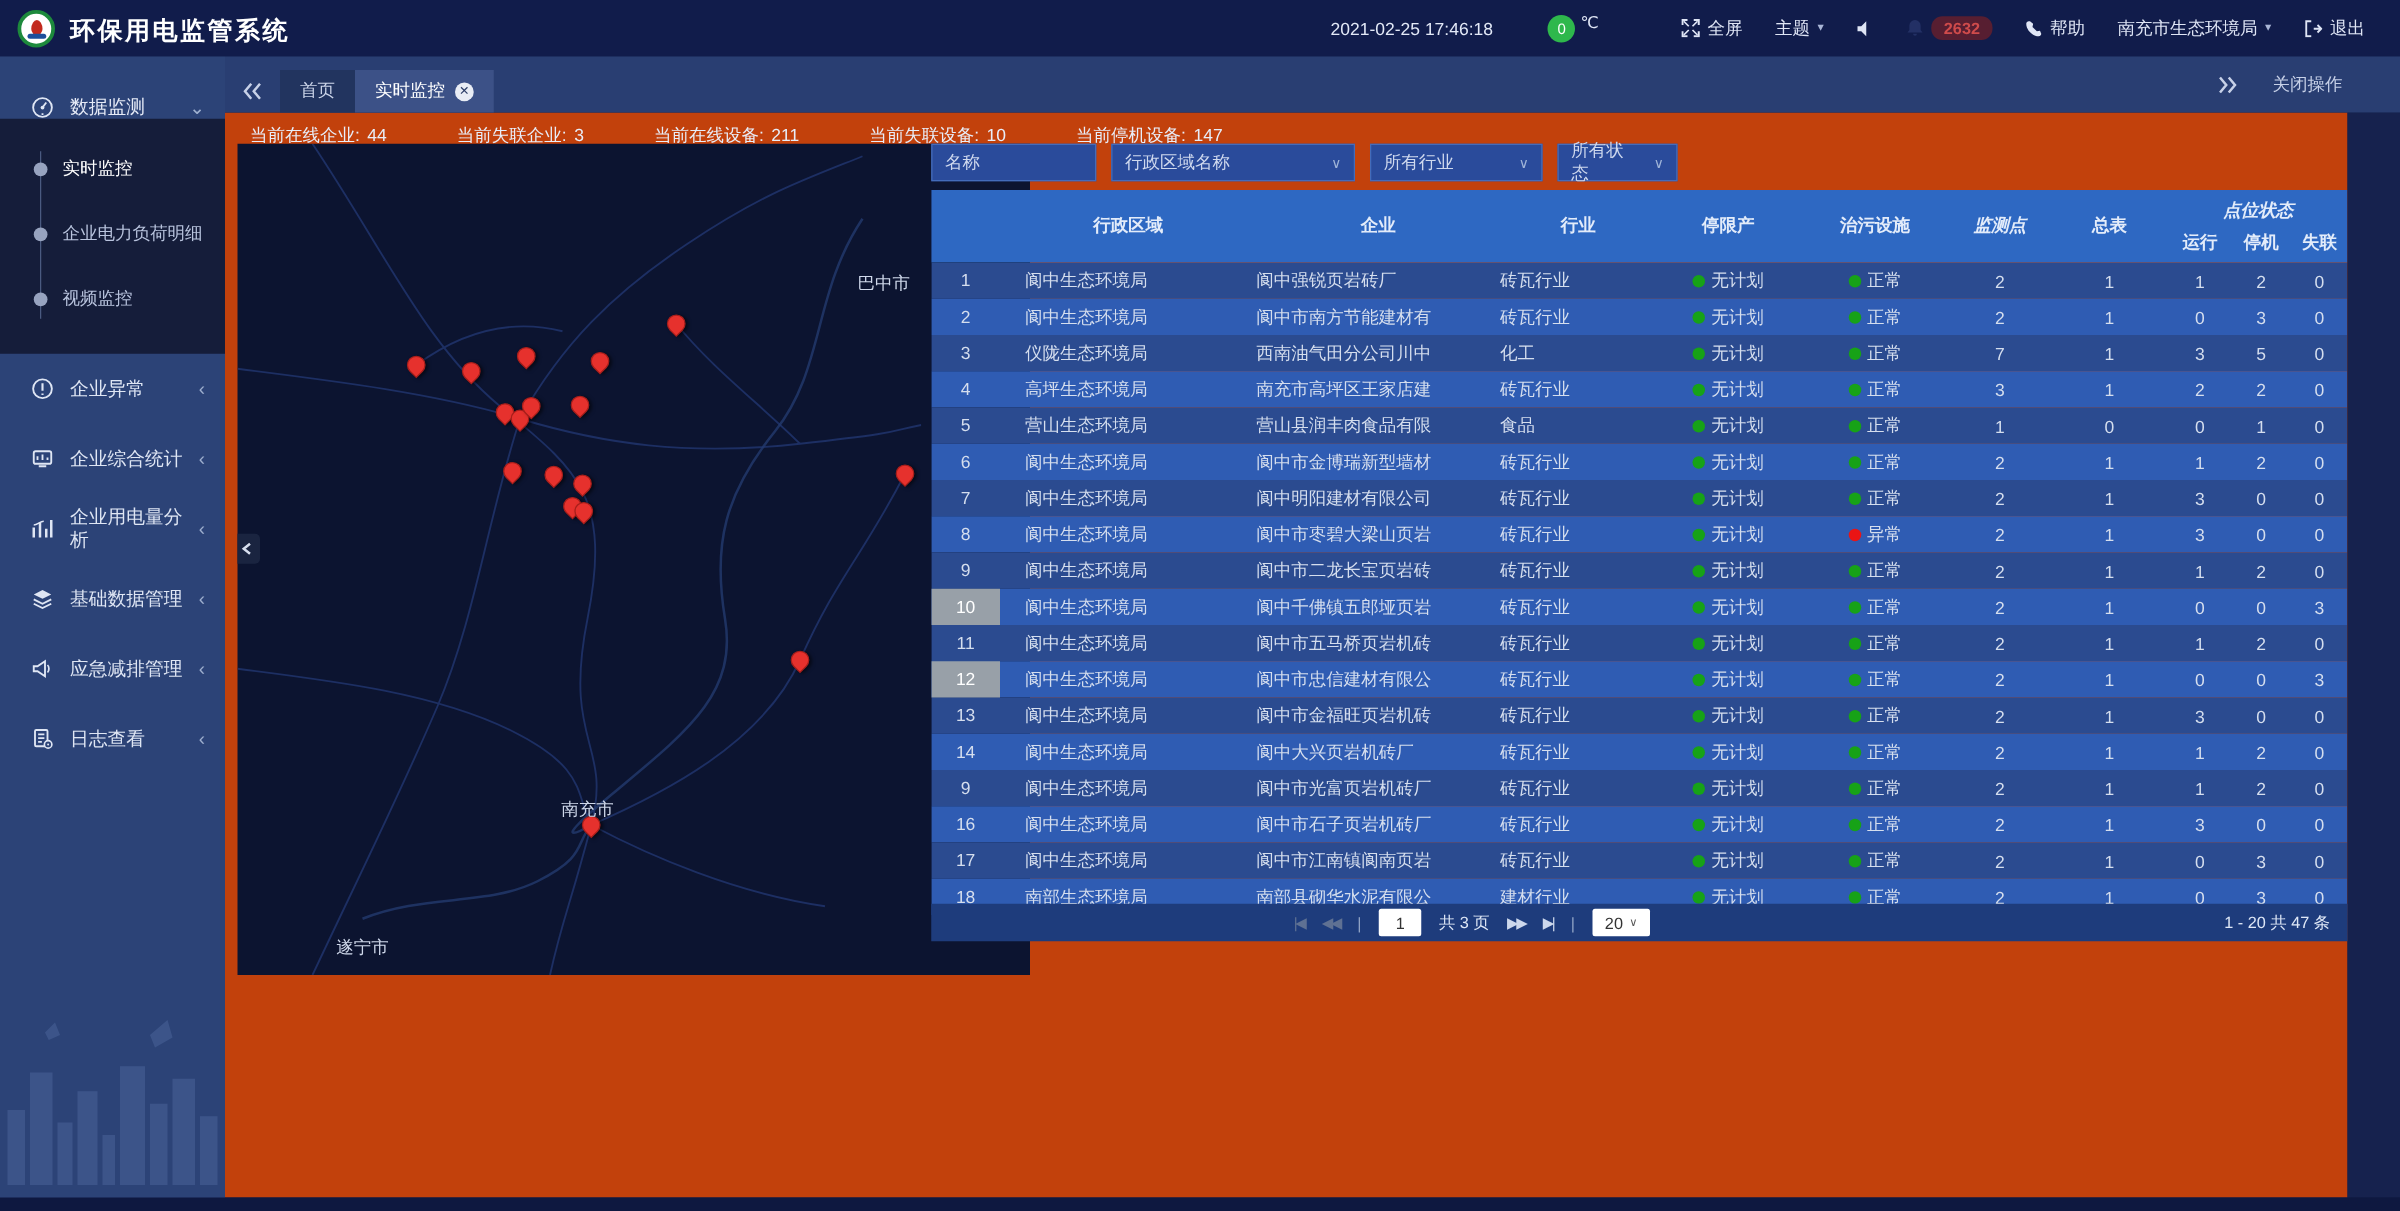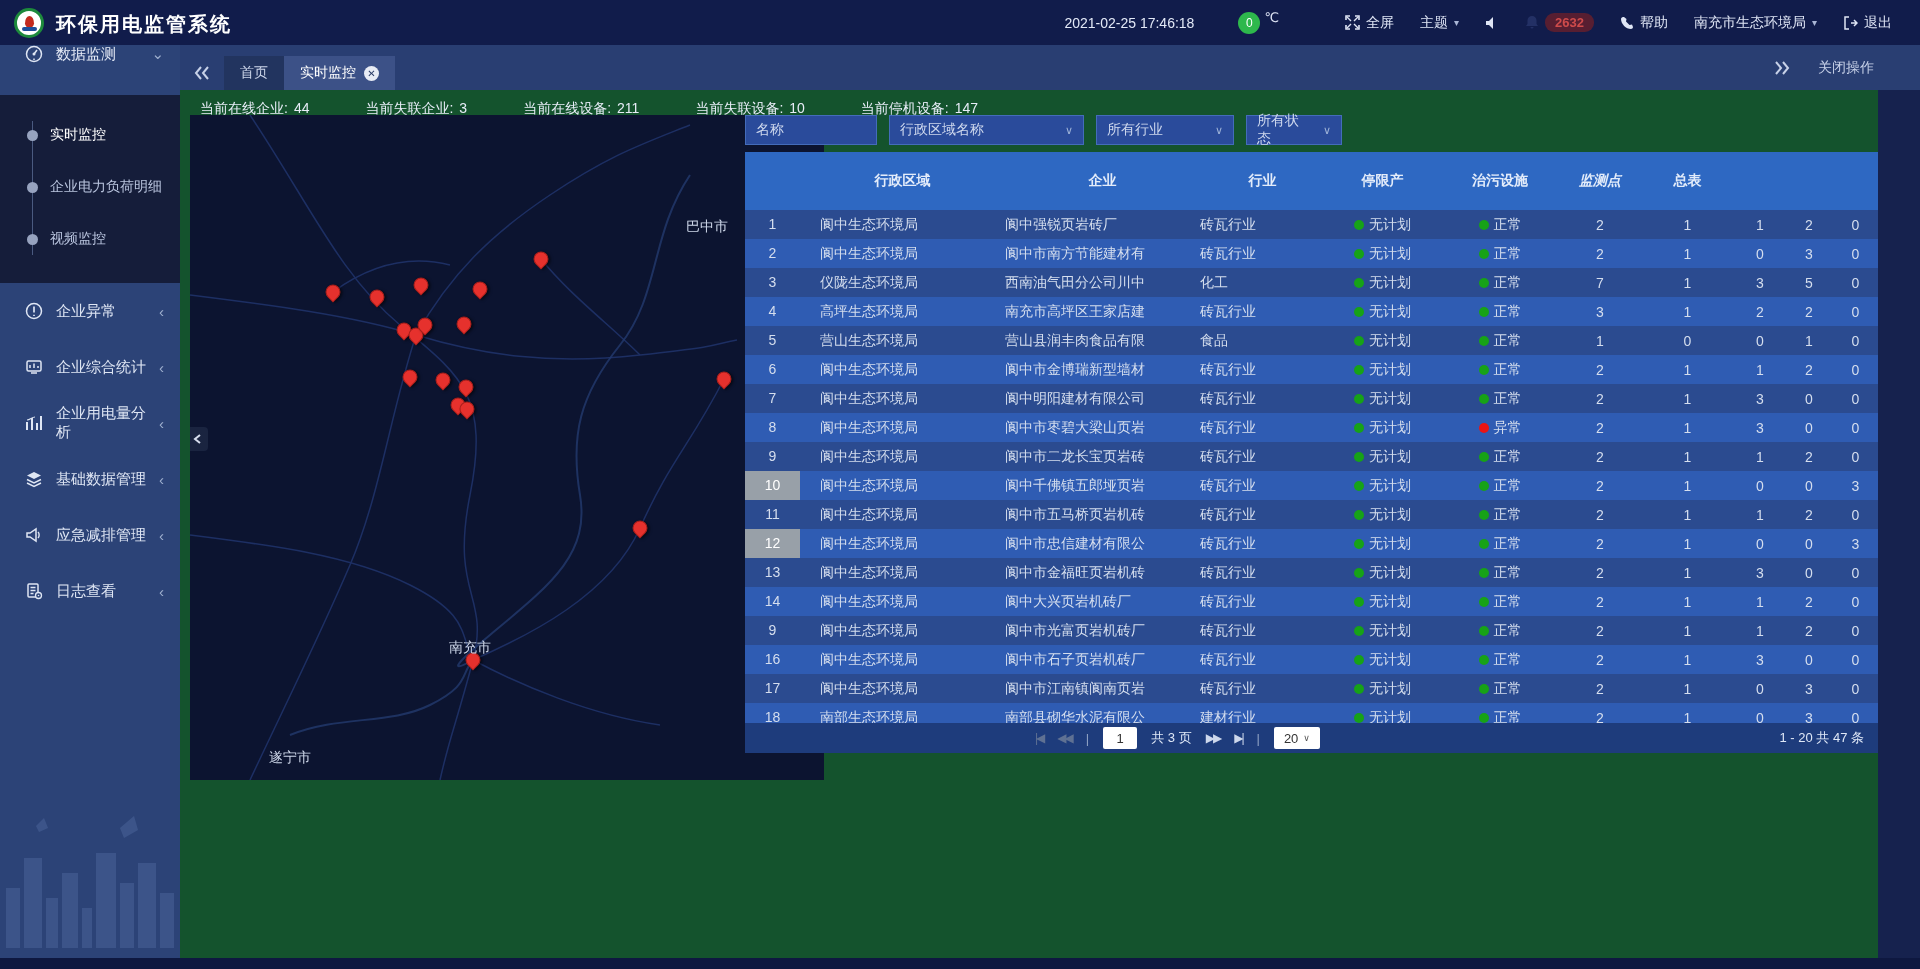--- a/index.html
+++ b/index.html
@@ -25,21 +25,21 @@
   .temp-unit { font-size:13px; margin-top:-2px; }
   .tb-item { display:flex; align-items:center; gap:6px; cursor:default; }
   .caret-down { font-size:10px; color:#aab6d6; }
   .badge-pill { background:#571e31; color:#cf4b4b; font-size:13px; font-weight:bold;
                 padding:2px 10px; border-radius:9px; }
   .bell { opacity:.45; }
   .icon-svg { display:block; }
 
   
   .sidebar { position:absolute; left:0; top:45px; width:180px; height:913px; background:#2c4377; z-index:20; overflow:hidden; }
-  .side-group { height:50px; display:flex; align-items:flex-start; gap:12px; padding:0 16px 0 24px;
+  .side-group { height:50px; display:flex; align-items:flex-end; gap:12px; padding:0 16px 0 24px;
                 color:#e6ebf7; font-size:15px; cursor:pointer; }
   .side-group .gi { width:20px; display:flex; justify-content:center; }
   .side-group .glabel { flex:1; }
   .side-chevron { color:#9fb0cf; font-size:15px; }
   .submenu { background:#151d3a; padding:14px 0 18px 0; position:relative; }
   .submenu .vline { position:absolute; left:32px; top:26px; bottom:28px; width:1px; background:#4a5a80; }
   .sub-item { position:relative; height:52px; display:flex; align-items:center; padding-left:50px;
               color:#b9c4de; font-size:14px; cursor:pointer; }
   .sub-item .dot { position:absolute; left:27px; width:11px; height:11px; border-radius:50%; background:#97a3bf; }
   .sub-item.active { color:#ffffff; }
@@ -56,21 +56,21 @@
                   color:#c7d1e8; font-size:17px; cursor:pointer; }
   .tab { height:34px; display:flex; align-items:center; gap:8px; padding:0 16px; font-size:14px;
          color:#cdd6ea; background:#22345f; cursor:pointer; }
   .tab.active { background:#3c5187; color:#fff; }
   .tab-close { width:15px; height:15px; border-radius:50%; background:#e8ecf5; color:#2a3c66;
                font-size:10px; display:flex; align-items:center; justify-content:center; cursor:pointer; }
   .tabbar-right { margin-left:auto; display:flex; align-items:center; gap:28px; height:45px;
                   padding-right:46px; color:#c7d1e8; font-size:14px; }
 
   
-  .content { position:absolute; left:180px; top:90px; width:1698px; height:868px; background:#14532d; }
+  .content { position:absolute; left:180px; top:90px; width:1698px; height:868px; background:#c2410c; }
   .right-strip { position:absolute; left:1878px; top:90px; width:42px; height:868px; background:#16224e; }
   .bottom-strip { position:absolute; left:0; top:958px; width:1920px; height:11px; background:#0e1840; }
 
   .statsbar { position:absolute; left:20px; top:10px; display:flex; gap:56px; font-size:14px; color:#e8edf8; }
   .stat { display:flex; gap:6px; }
 
   
   .map { position:absolute; left:10px; top:25px; width:634px; height:665px; background:#0c1430; overflow:hidden; }
   .map svg.roads { position:absolute; left:0; top:0; }
   .city-label { position:absolute; color:#cfd8ea; font-size:14px; transform:translate(-50%,-50%); white-space:nowrap; }
@@ -416,20 +416,28 @@
     <div class="table-wrap">
       <div class="thead">
         <div class="th h-no"></div>
         <div class="th h-reg">行政区域</div>
         <div class="th h-comp">企业</div>
         <div class="th h-ind">行业</div>
         <div class="th h-lim">停限产</div>
         <div class="th h-fac">治污设施</div>
         <div class="th h-mon">监测点</div>
         <div class="th h-met">总表</div>
+        <div class="th-group">
+          <div class="gh">点位状态</div>
+          <div class="subs">
+            <div class="th h-run">运行</div>
+            <div class="th h-stop">停机</div>
+            <div class="th h-lost">失联</div>
+          </div>
+        </div>
       </div>
       <div class="rows" id="table-body">
   <div class="trow">
     <div class="td c-no">1</div>
     <div class="td c-reg">阆中生态环境局</div>
     <div class="td c-comp">阆中强锐页岩砖厂</div>
     <div class="td c-ind">砖瓦行业</div>
     <div class="td c-lim">
       <span class="dot green"></span>
       <span>无计划</span>

